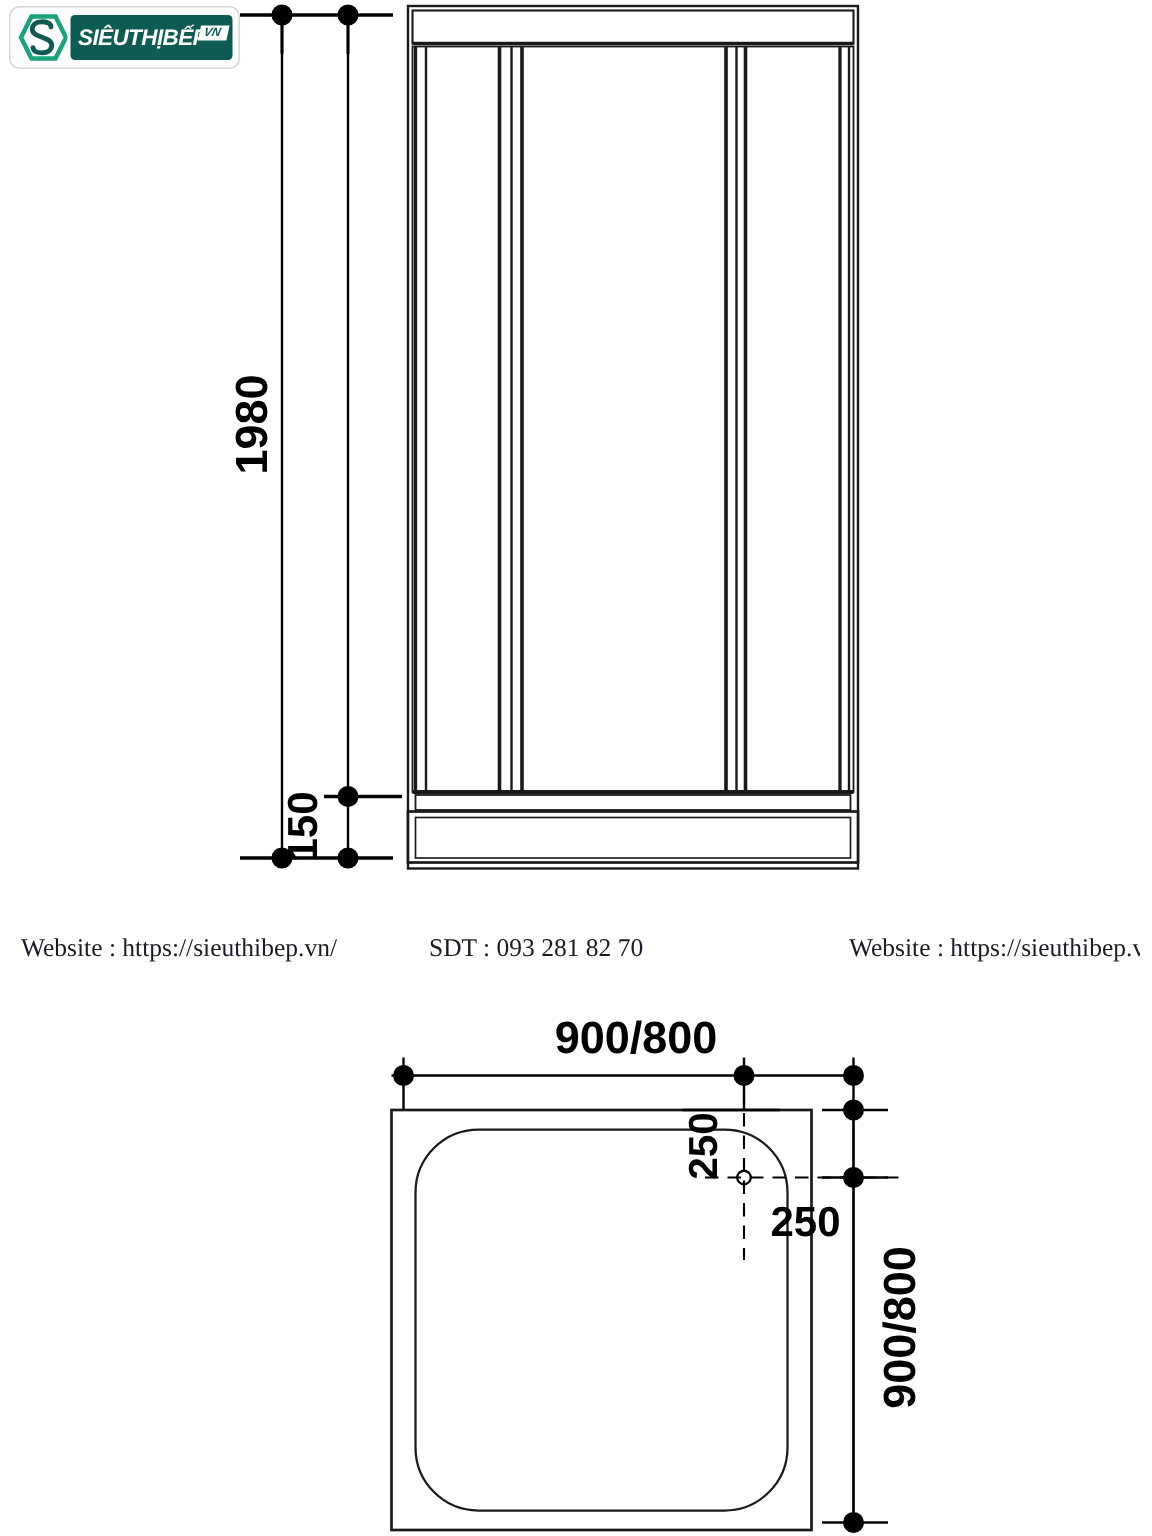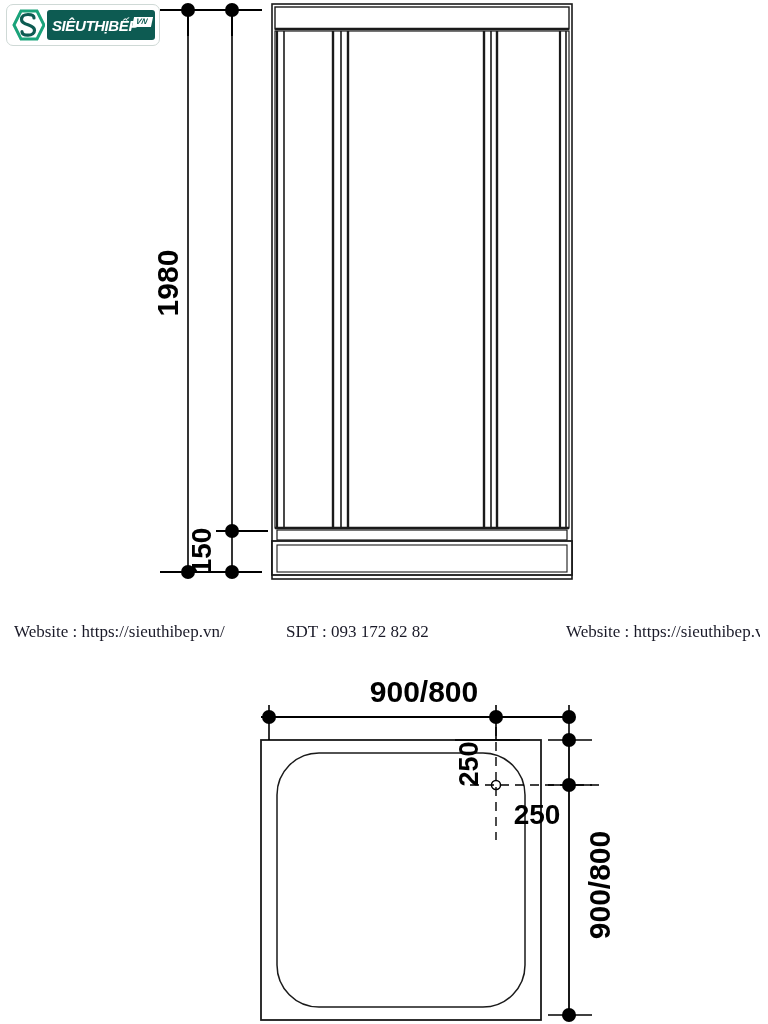--- a/index.html
+++ b/index.html
@@ -217,15 +217,15 @@
 
     <line x1="455" y1="740" x2="520" y2="740" stroke="#000000" stroke-width="1.6"></line>
     <text x="478" y="764" transform="rotate(-90 478 764)" text-anchor="middle" font-family="Liberation Sans, sans-serif" font-size="27" font-weight="bold" fill="#000000">250</text>
 
     <text x="537" y="824" text-anchor="middle" font-family="Liberation Sans, sans-serif" font-size="28" font-weight="bold" fill="#000000">250</text>
   </g>
 </svg>
 
 <div id="caption-strip">
   <span class="cap" id="cap-website-1">Website : https://sieuthibep.vn/</span>
-  <span class="cap" id="cap-phone-1">SDT : 093 172 82 82</span>
+  <span class="cap" id="cap-phone-1">SDT : 093 281 82 70</span>
   <span class="cap" id="cap-website-2">Website : https://sieuthibep.vn/</span>
 </div>
 
 </body></html>

